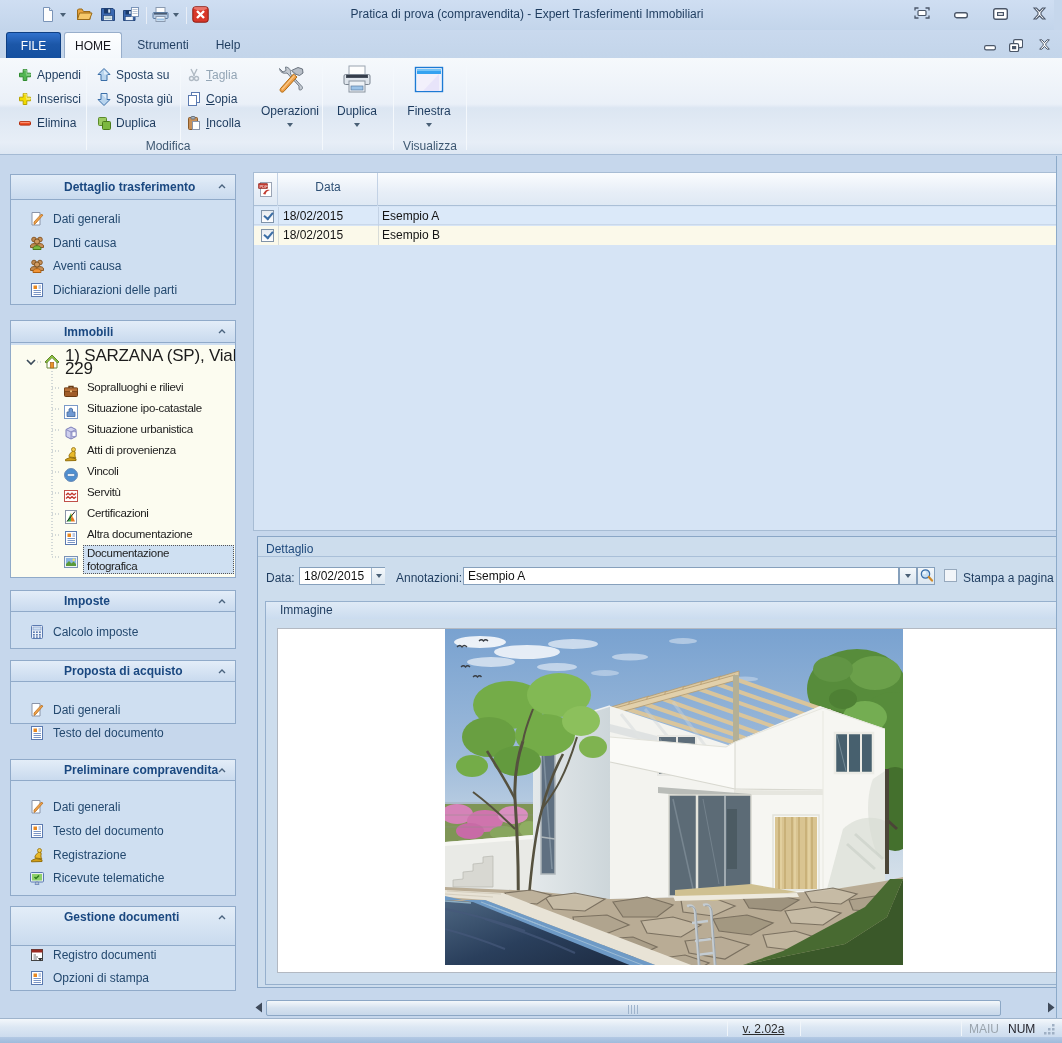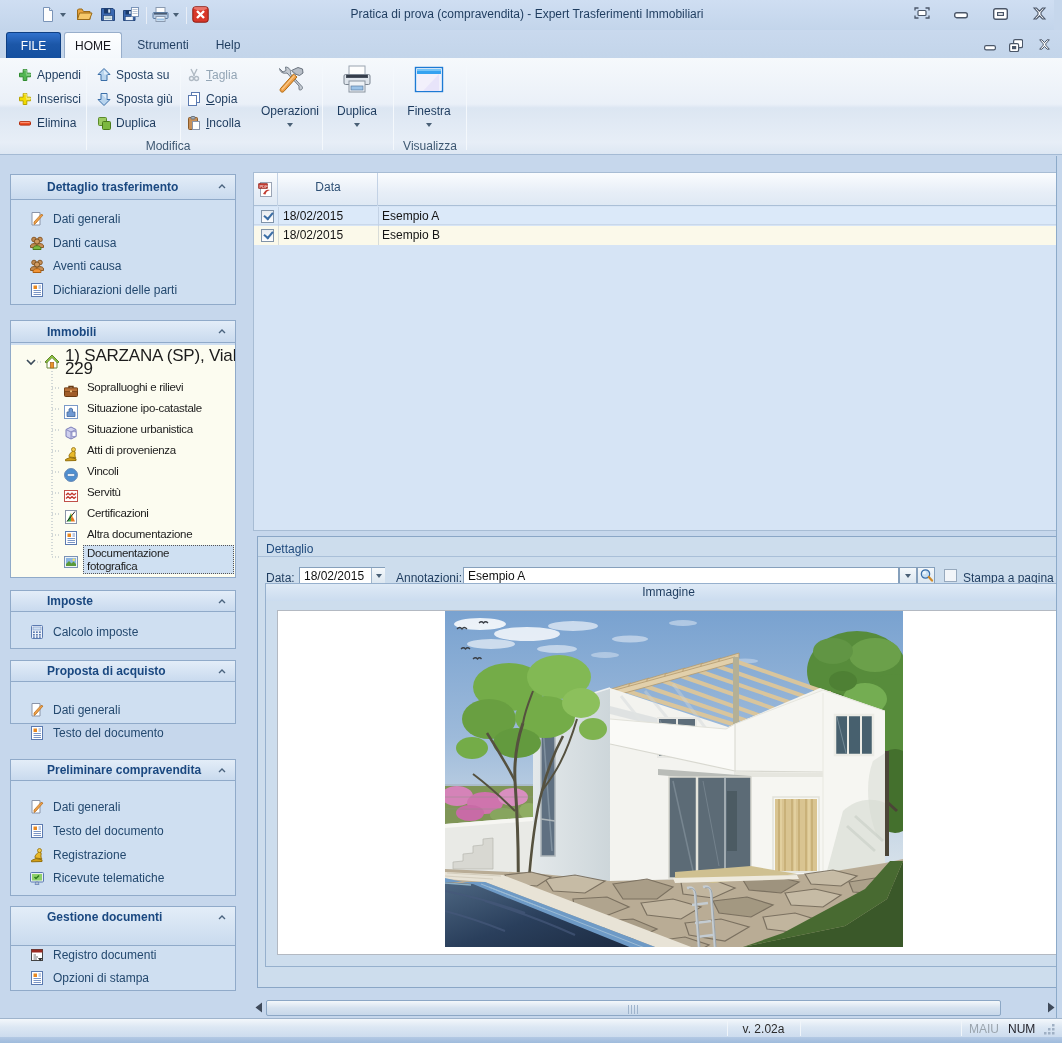--- a/index.html
+++ b/index.html
@@ -31,41 +31,41 @@
 .rgcap { position:absolute; top:80px; height:16px; line-height:16px; text-align:center; color:#3e5872; }
 .dis { color:#93a5b5; }
 u { text-decoration:underline; }
 
 
 #main { left:0; top:156px; width:1062px; height:862px; background:#c6d7ec; }
 
 
 .grp { position:absolute; left:10px; width:226px; border:1px solid #90aac9; background:#cfdff1; }
 .gcap { height:24px; background:linear-gradient(#e3edf8,#c9daee); border-bottom:1px solid #90aac9; position:relative; line-height:24px; }
-.gcap b { position:absolute; left:36px; color:#1a4880; font-size:12px; }
+.gcap b { position:absolute; left:53px; color:#1a4880; font-size:12px; }
 .gchev { position:absolute; right:9px; top:9px; width:8px; height:5px; }
 .gchev svg { display:block }
 .gitem { position:absolute; left:18px; height:16px; line-height:16px; white-space:nowrap; color:#24496f; }
 .gitem .ico { position:absolute; left:0; top:0; width:16px; height:16px; }
 .gitem .lbl { margin-left:24px; }
 
 
 #tree { position:absolute; left:0; top:24px; right:0; bottom:0; background:#fcfcf0; overflow:hidden; }
 #tree span > svg { display:block; }
 .titem { position:absolute; white-space:nowrap; color:#1c1c1c; font-size:11.5px; letter-spacing:-0.3px; }
 
 
 #grid { left:253px; top:16px; width:804px; height:359px; background:#d6e4f5; border:1px solid #a7bcd4; }
 #ghead { position:absolute; left:0; top:0; width:802px; height:33px; background:linear-gradient(#fafcfe,#e7eef7 60%,#dfe9f4); border-bottom:1px solid #aabfd7; }
 .gcol { position:absolute; top:0; height:33px; border-right:1px solid #c3d2e5; }
 .grow { position:absolute; left:0; width:802px; height:19px; line-height:19px; }
 .gcell { position:absolute; top:0; height:19px; line-height:19px; color:#141414; }
 
 #detpanel { left:257px; top:380px; width:800px; height:452px; border:1px solid #8aa6c6; border-right:none; background:#cddded; overflow:hidden; }
-#immagine { position:absolute; left:7px; top:46px; width:792px; height:384px; border:1px solid #96b0cd; border-right:none;text-align:center; }
+#immagine { position:absolute; left:7px; top:64px; width:792px; height:384px; border:1px solid #96b0cd; border-right:none; }
 #imgcap { position:absolute; left:0; top:0; right:0; height:17px; background:linear-gradient(#dfeaf6,#cbdcef); line-height:17px; }
 #imgwhite { position:absolute; left:11px; top:26px; width:779px; height:345px; background:#fff; border:1px solid #b3b9c2; border-right:none; }
 
 
 .fld { position:absolute; height:20px; background:#fff; border:1px solid #86a0bc; }
 .combo-btn { position:absolute; width:18px; height:18px; background:linear-gradient(#f4f8fb,#dbe6f0); border-left:1px solid #9fb4c9; }
 
 
 #hscroll { left:252px; top:843px; width:806px; height:18px; }
 #hthumb { position:absolute; left:14px; top:1px; width:735px; height:16px; background:linear-gradient(#f4f8fb,#d6e2ef 50%,#c8d8ea); border:1px solid #8ca7c5; border-radius:2px; }
@@ -781,21 +781,21 @@
     <svg class="abs" style="left:795px;top:3px;" width="9" height="11">
         <path d="M1 0.5 L7.5 5.5 L1 10.5 Z" fill="#3f4a5a"></path>
       </svg>
   </div>
 </div>
 
 <div id="statusbar" class="abs">
   <div class="ssep" style="left:727px;"></div>
   <div class="ssep" style="left:800px;"></div>
   <div class="ssep" style="left:961px;"></div>
-  <div style="position:absolute;left:727px;width:73px;top:3px;text-align:center;color:#2b2b2b;">v. 2.02a</div>
+  <div style="position:absolute;left:727px;width:73px;top:3px;text-align:center;color:#2b2b2b;text-decoration:underline;">v. 2.02a</div>
   <div style="position:absolute;left:969px;top:3px;color:#9aa4ad;">MAIU</div>
   <div style="position:absolute;left:1008px;top:3px;color:#23232b;">NUM</div>
   <svg style="position:absolute;left:1044px;top:5px;" width="12" height="12">
       <g fill="#9fb0c4">
         <rect x="8" y="0" width="2.5" height="2.5"></rect>
         <rect x="4" y="4" width="2.5" height="2.5"></rect>
         <rect x="8" y="4" width="2.5" height="2.5"></rect>
         <rect x="0" y="8" width="2.5" height="2.5"></rect>
         <rect x="4" y="8" width="2.5" height="2.5"></rect>
         <rect x="8" y="8" width="2.5" height="2.5"></rect>

